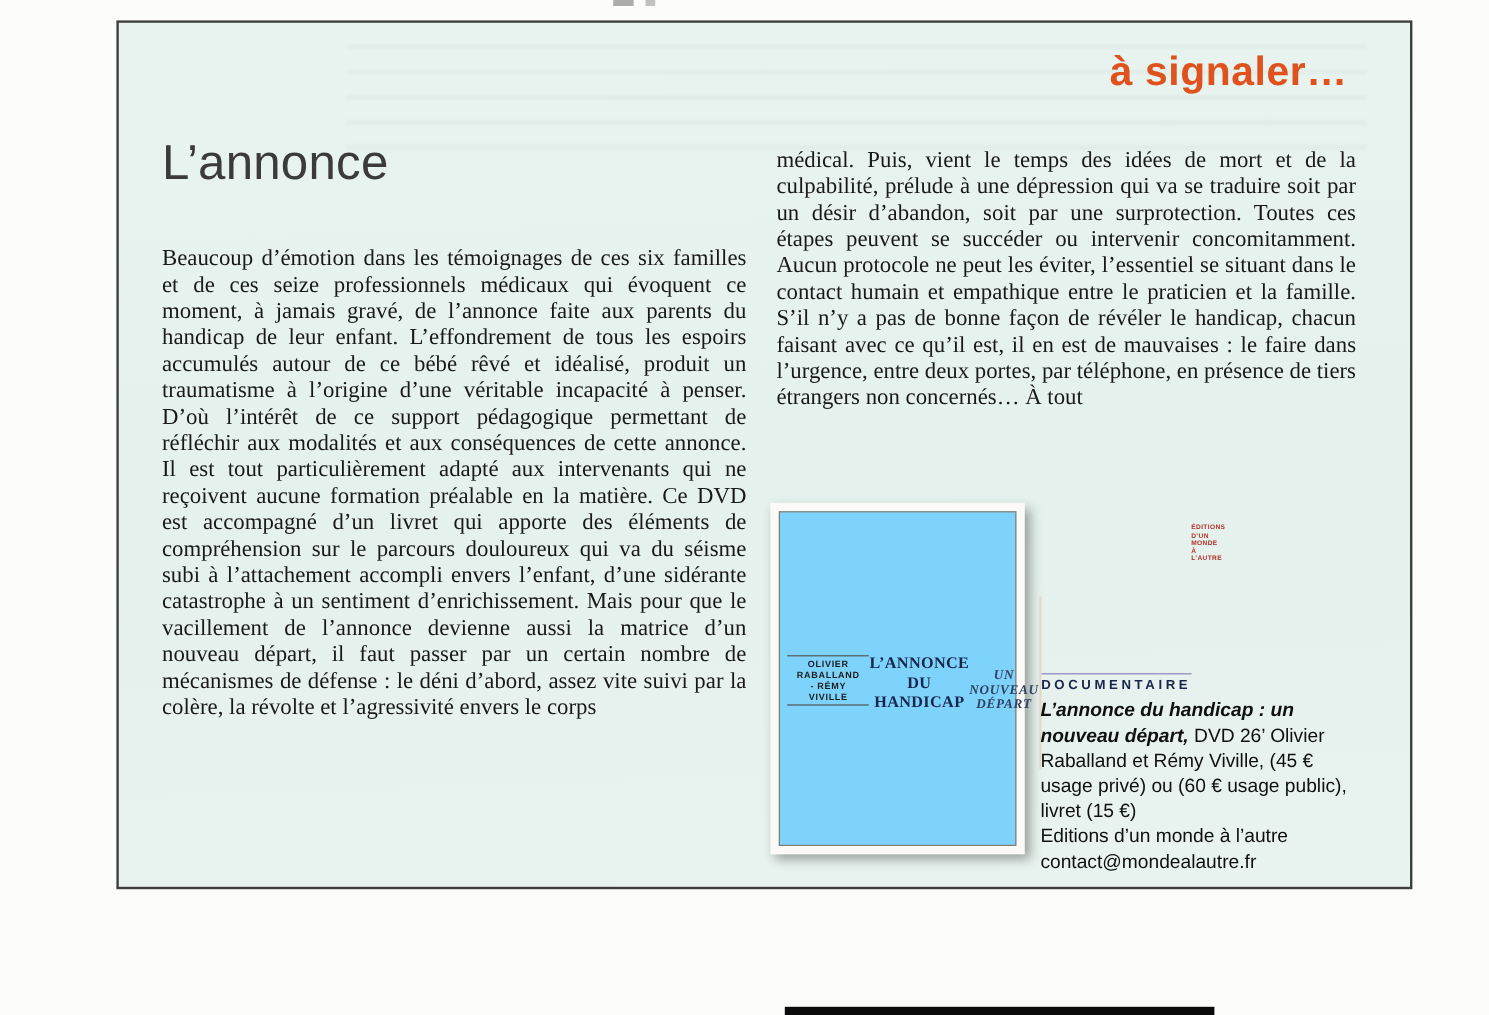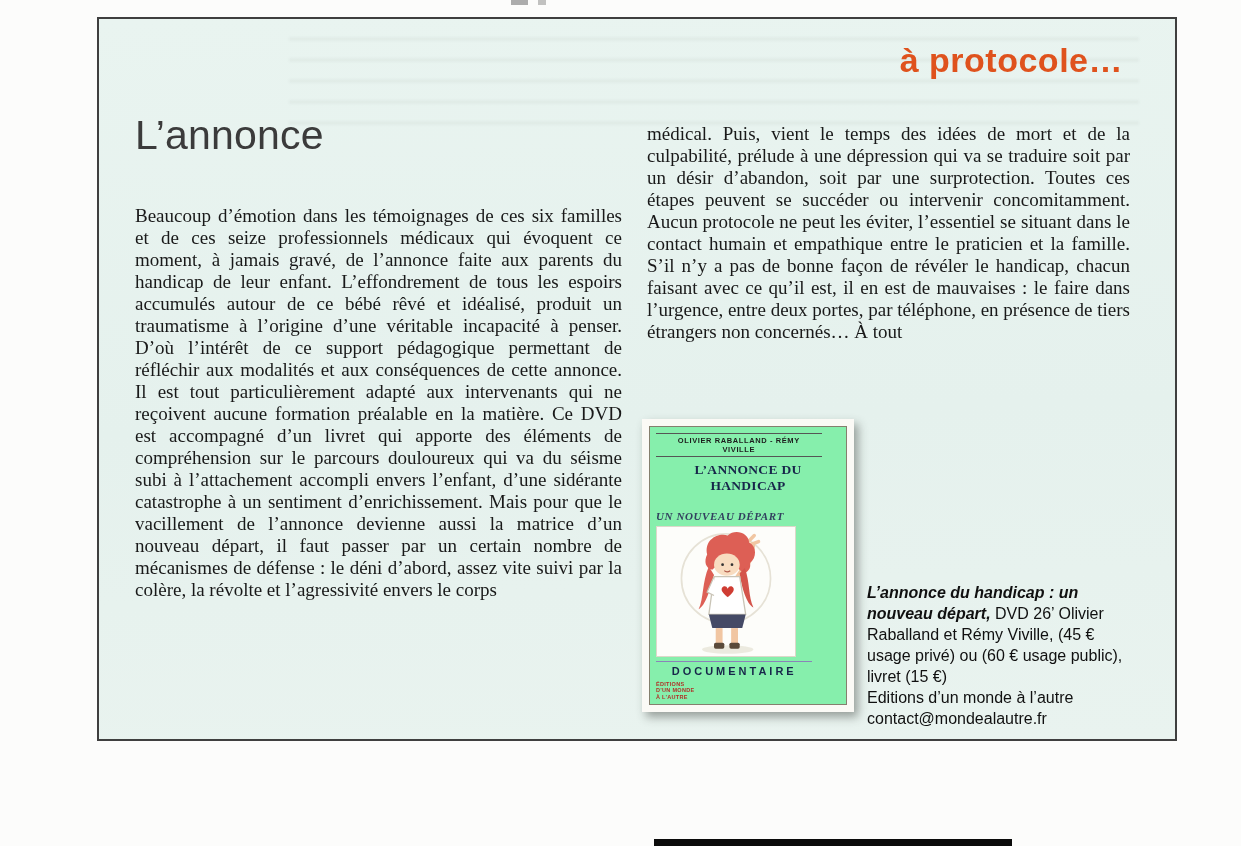--- a/index.html
+++ b/index.html
@@ -27,22 +27,22 @@
   .body-text{font-size:19px;line-height:22px;color:#191919;text-align:justify;
        hyphens:auto;-webkit-hyphens:auto;margin:0;}
   .col-left{position:absolute;left:36px;top:186px;width:487px;}
   .col-right-top{position:absolute;left:548px;top:104px;width:483px;}
   .col-right-wrap{position:absolute;left:768px;top:388px;width:263px;}
 
   
   .dvd-cover{position:absolute;left:543px;top:400px;width:212px;height:293px;
        background:#fbfaf6;box-shadow:4px 5px 9px rgba(50,55,52,.45);
        padding:7px;box-sizing:border-box;}
-  .dvd-inner{width:100%;height:100%;background:#86efac;border:1px solid #857f6e;
-       box-sizing:border-box;display:flex;flex-direction:column;align-items:flex-start;
+  .dvd-inner{width:100%;height:100%;background:#7dd3fc;border:1px solid #857f6e;
+       box-sizing:border-box;display:flex;flex-direction:row;align-items:center;
        padding:6px 6px 4px;font-family:"Liberation Serif",serif;}
   .dvd-authors{font-family:"Liberation Sans",sans-serif;font-size:7.5px;font-weight:bold;
        letter-spacing:.6px;color:#1c1c1c;text-transform:uppercase;text-align:center;
        border-top:1px solid #555;border-bottom:1px solid #555;padding:2px 8px;width:90%;box-sizing:border-box;}
   .dvd-title{margin-top:5px;font-size:13.5px;font-weight:bold;color:#17264a;
        letter-spacing:.3px;text-align:center;text-transform:uppercase;}
   .dvd-subtitle{margin-top:16px;font-size:11px;font-weight:bold;font-style:italic;
        color:#32415f;letter-spacing:.6px;text-align:center;text-transform:uppercase;}
   .dvd-illo{margin-top:4px;background:#fdfdfa;border:1px solid #ddd8ca;}
   .dvd-genre{margin-top:4px;font-family:"Liberation Sans",sans-serif;font-size:11px;
@@ -71,21 +71,21 @@
   .mark-top2{position:absolute;left:538px;top:0;width:8px;height:5px;background:#9a9a9a;opacity:.6;}
 </style>
 </head>
 <body>
 
 <div class="scan-page">
 
   <div class="panel">
     <div class="ghost"></div>
 
-    <div class="section-header">à protocole…</div>
+    <div class="section-header">à signaler…</div>
 
     <h1 class="article-title">
       <span style="display:block">L’annonce</span>
     </h1>
 
     <p class="body-text col-left">Beaucoup d’émotion dans les témoignages de ces six familles et de ces seize professionnels médicaux qui évoquent ce moment, à jamais gravé, de l’annonce faite aux parents du handicap de leur enfant. L’effondrement de tous les espoirs accumulés autour de ce bébé rêvé et idéalisé, produit un traumatisme à l’origine d’une véritable incapacité à penser. D’où l’intérêt de ce support pédagogique permettant de réfléchir aux modalités et aux conséquences de cette annonce. Il est tout particulièrement adapté aux intervenants qui ne reçoivent aucune formation préalable en la matière. Ce DVD est accompagné d’un livret qui apporte des éléments de compréhension sur le parcours douloureux qui va du séisme subi à l’attachement accompli envers l’enfant, d’une sidérante catastrophe à un sentiment d’enrichissement. Mais pour que le vacillement de l’annonce devienne aussi la matrice d’un nouveau départ, il faut passer par un certain nombre de mécanismes de défense : le déni d’abord, assez vite suivi par la colère, la révolte et l’agressivité envers le corps</p>
 
     <p class="body-text col-right-top">médical. Puis, vient le temps des idées de mort et de la culpabilité, prélude à une dépression qui va se traduire soit par un désir d’abandon, soit par une surprotection. Toutes ces étapes peuvent se succéder ou intervenir concomitamment. Aucun protocole ne peut les éviter, l’essentiel se situant dans le contact humain et empathique entre le praticien et la famille. S’il n’y a pas de bonne façon de révéler le handicap, chacun faisant avec ce qu’il est, il en est de mauvaises : le faire dans l’urgence, entre deux portes, par téléphone, en présence de tiers étrangers non concernés… À tout</p>
 
 

